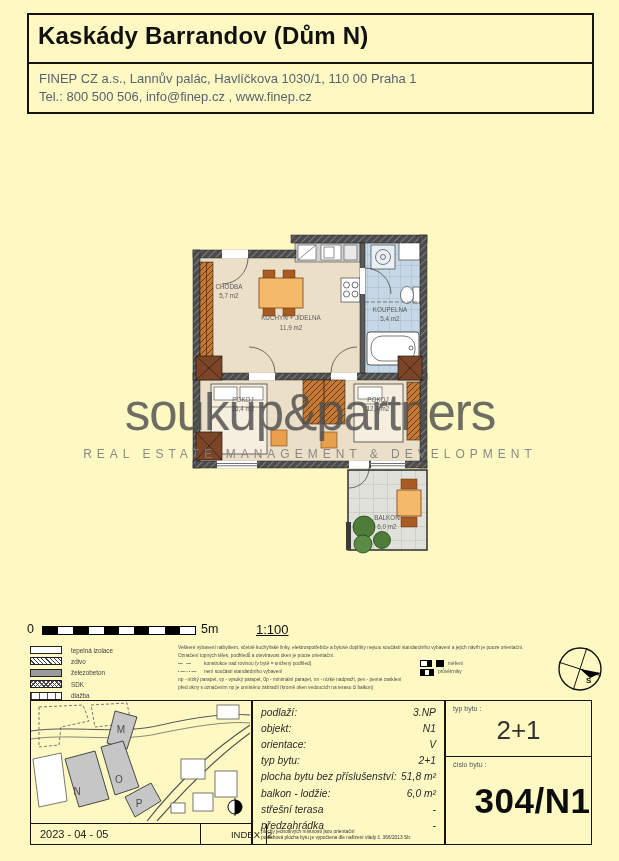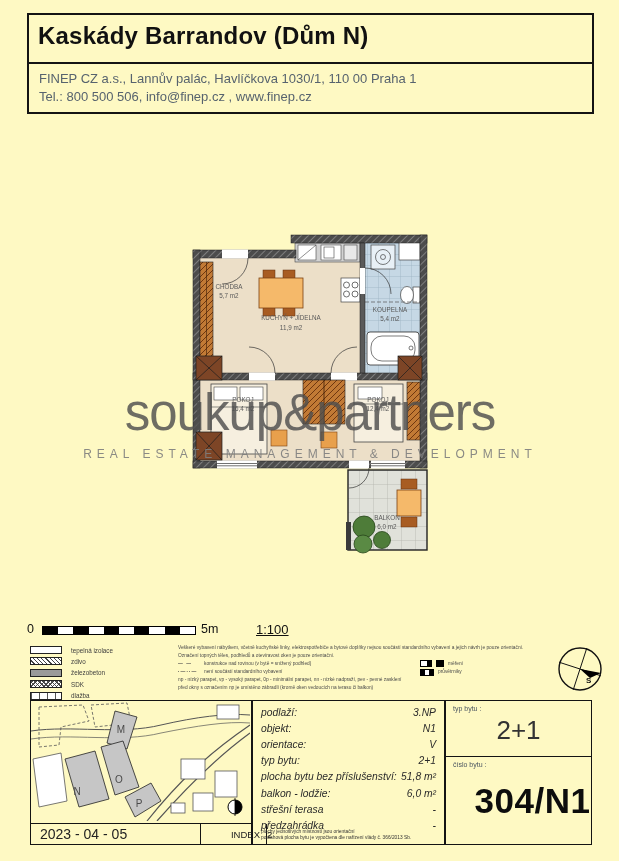--- a/index.html
+++ b/index.html
@@ -55,21 +55,21 @@
   .ic-m1{width:10px;background:linear-gradient(90deg,#fff 55%,#000 55%);}
   .ic-m2{width:6px;background:#000;}
   .ic-pr{width:12px;background:linear-gradient(90deg,#000 35%,#fff 35% 65%,#000 65%);}
 
   .compass{left:556px;top:645px;}
 
   
   .map-box{left:30px;top:700px;width:222px;height:145px;border:1.5px solid #141414;box-sizing:border-box;}
   .map-strip{left:30px;top:823px;width:222px;height:22px;border:1.5px solid #141414;box-sizing:border-box;
              display:flex;align-items:stretch;}
-  .ms-date{flex:0 0 160px;display:flex;align-items:center;padding-left:9px;font-size:14px;color:#222;}
+  .ms-date{flex:0 0 160px;display:flex;align-items:center;padding-left:9px;font-size:11px;color:#222;}
   .ms-index{flex:0 0 41px;border-left:1.5px solid #141414;display:flex;align-items:center;justify-content:center;font-size:9.5px;color:#222;padding-left:24px;}
   .ms-val{flex:1 1 auto;border-left:1.5px solid #141414;display:flex;align-items:center;justify-content:center;font-size:9.5px;color:#222;}
 
   .tbl-box{left:252px;top:700px;width:193px;height:145px;border:1.5px solid #141414;box-sizing:border-box;}
   .trow{display:flex;justify-content:space-between;align-items:center;height:16.2px;padding:0 8px;
         font-size:10.3px;color:#2b2b2b;}
   .trow .tv{text-align:right;}
   .tbl-rows{position:absolute;left:0;top:3px;width:100%;font-style:italic;}
   .tfoot{position:absolute;left:8px;bottom:3px;font-size:4.8px;line-height:6px;color:#333;}
 

